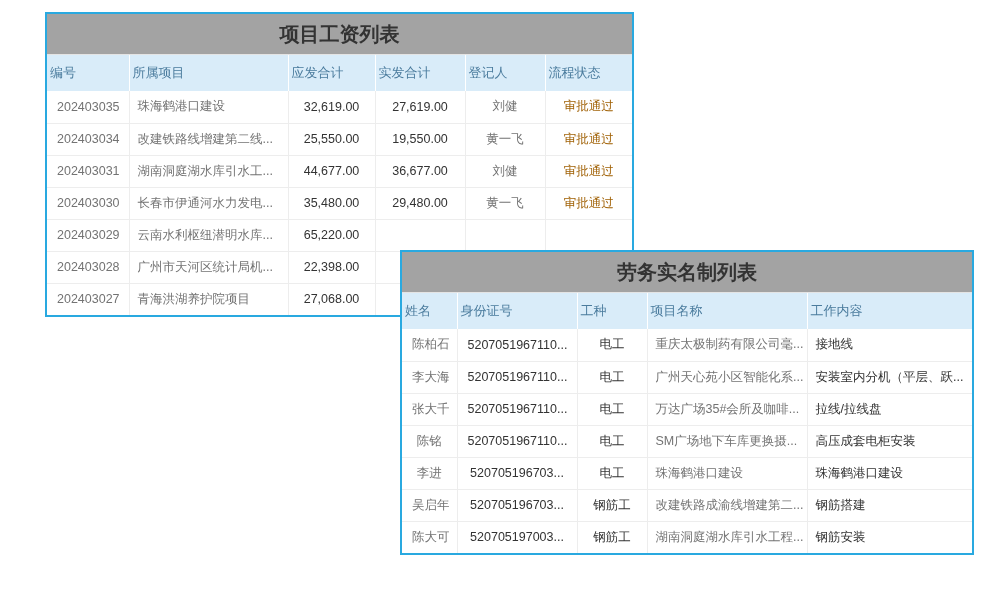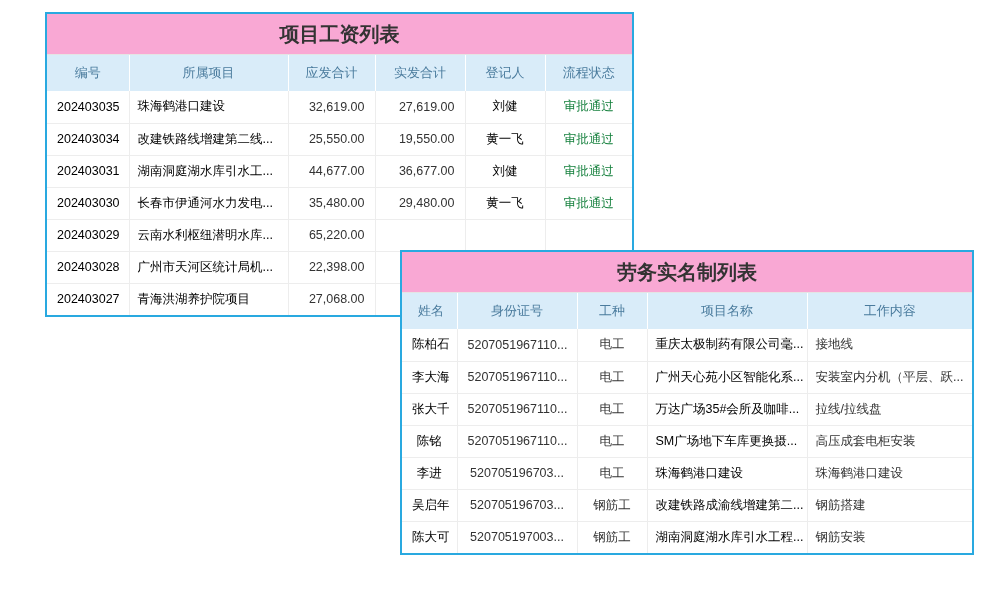--- a/index.html
+++ b/index.html
@@ -10,41 +10,41 @@
   }
   .window{
     position:absolute;background:#ffffff;
     border:2px solid #29a9e0;box-sizing:border-box;
   }
   #salary-window{left:45px;top:12px;width:589px;z-index:1;}
   #labor-window{left:380px;top:250px;width:574px;z-index:2;margin-left:20px;}
   .win-title{
     height:40px;line-height:40px;text-align:center;
     font-size:20px;font-weight:bold;color:#333333;
-    border-bottom:1px solid #e4e4e4;background:#f9a8d4;
+    border-bottom:1px solid #e4e4e4;background:#a3a3a3;
   }
   table{width:100%;border-collapse:collapse;table-layout:fixed;}
   th{
     height:36px;background:#d9ecf9;color:#4a7b9d;
-    font-size:13px;font-weight:normal;text-align:center;
+    font-size:13px;font-weight:normal;text-align:left;
     border-right:1px solid rgba(255,255,255,0.85);
-    padding:0 16px;white-space:nowrap;overflow:hidden;box-sizing:border-box;
+    padding:0 3px;white-space:nowrap;overflow:hidden;box-sizing:border-box;
   }
   th:last-child{border-right:none;}
   td{
     height:32px;font-size:12.5px;color:#333333;text-align:center;
     border-right:1px solid #ededed;border-bottom:1px solid #ededed;
     padding:0 10px;white-space:nowrap;overflow:hidden;box-sizing:border-box;
   }
   td:last-child{border-right:none;}
   tbody tr:last-child td{border-bottom:none;}
-  .link{color:#000000;cursor:pointer;}
+  .link{color:#737373;cursor:pointer;}
   .left{text-align:left;padding-left:8px;}
-  .right{text-align:right;}
-  .status{color:#15803d;}
+  .right{text-align:center;}
+  .status{color:#a16207;}
 </style>
 </head>
 <body>
 
 <div class="window" id="salary-window">
   <div class="win-title">项目工资列表</div>
   <table>
     <colgroup>
       <col style="width:82px">
         <col style="width:159px">

